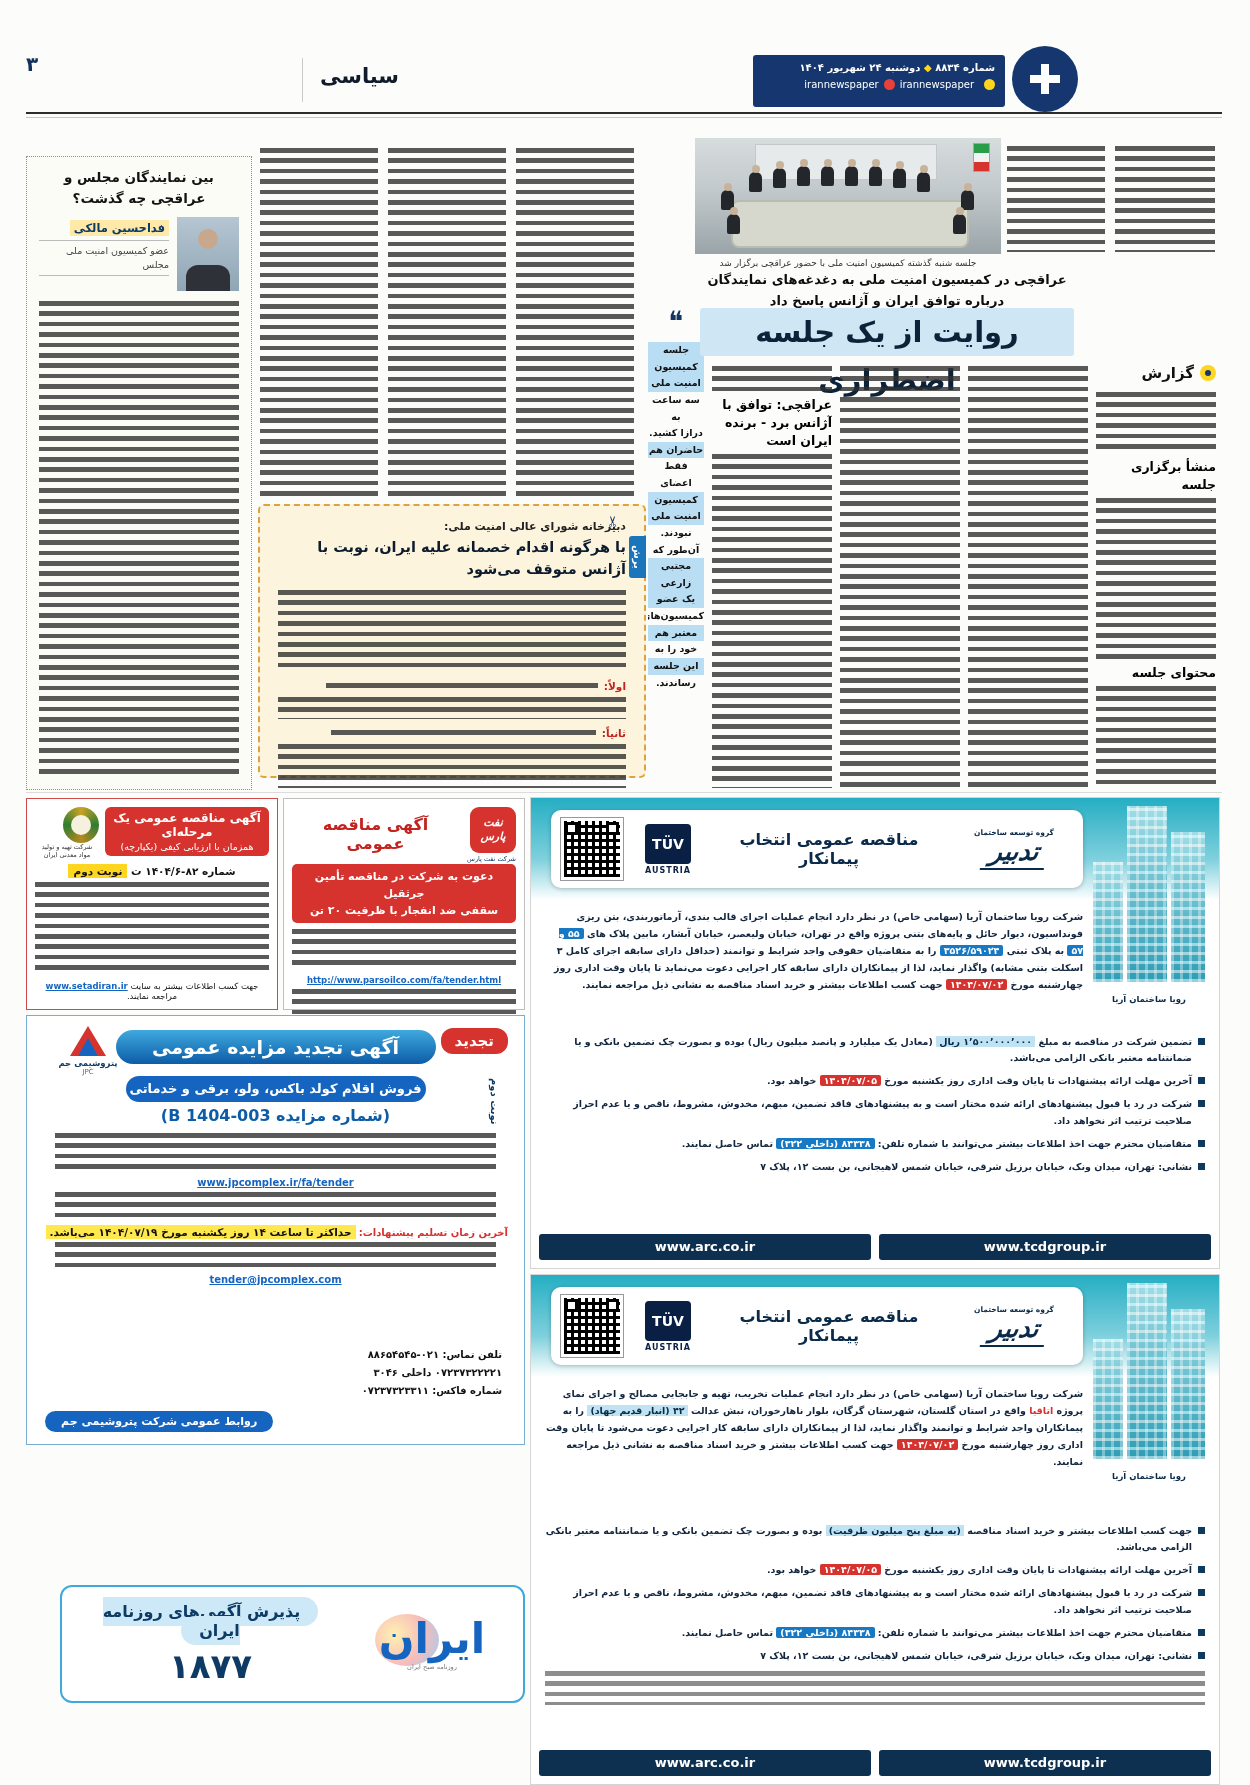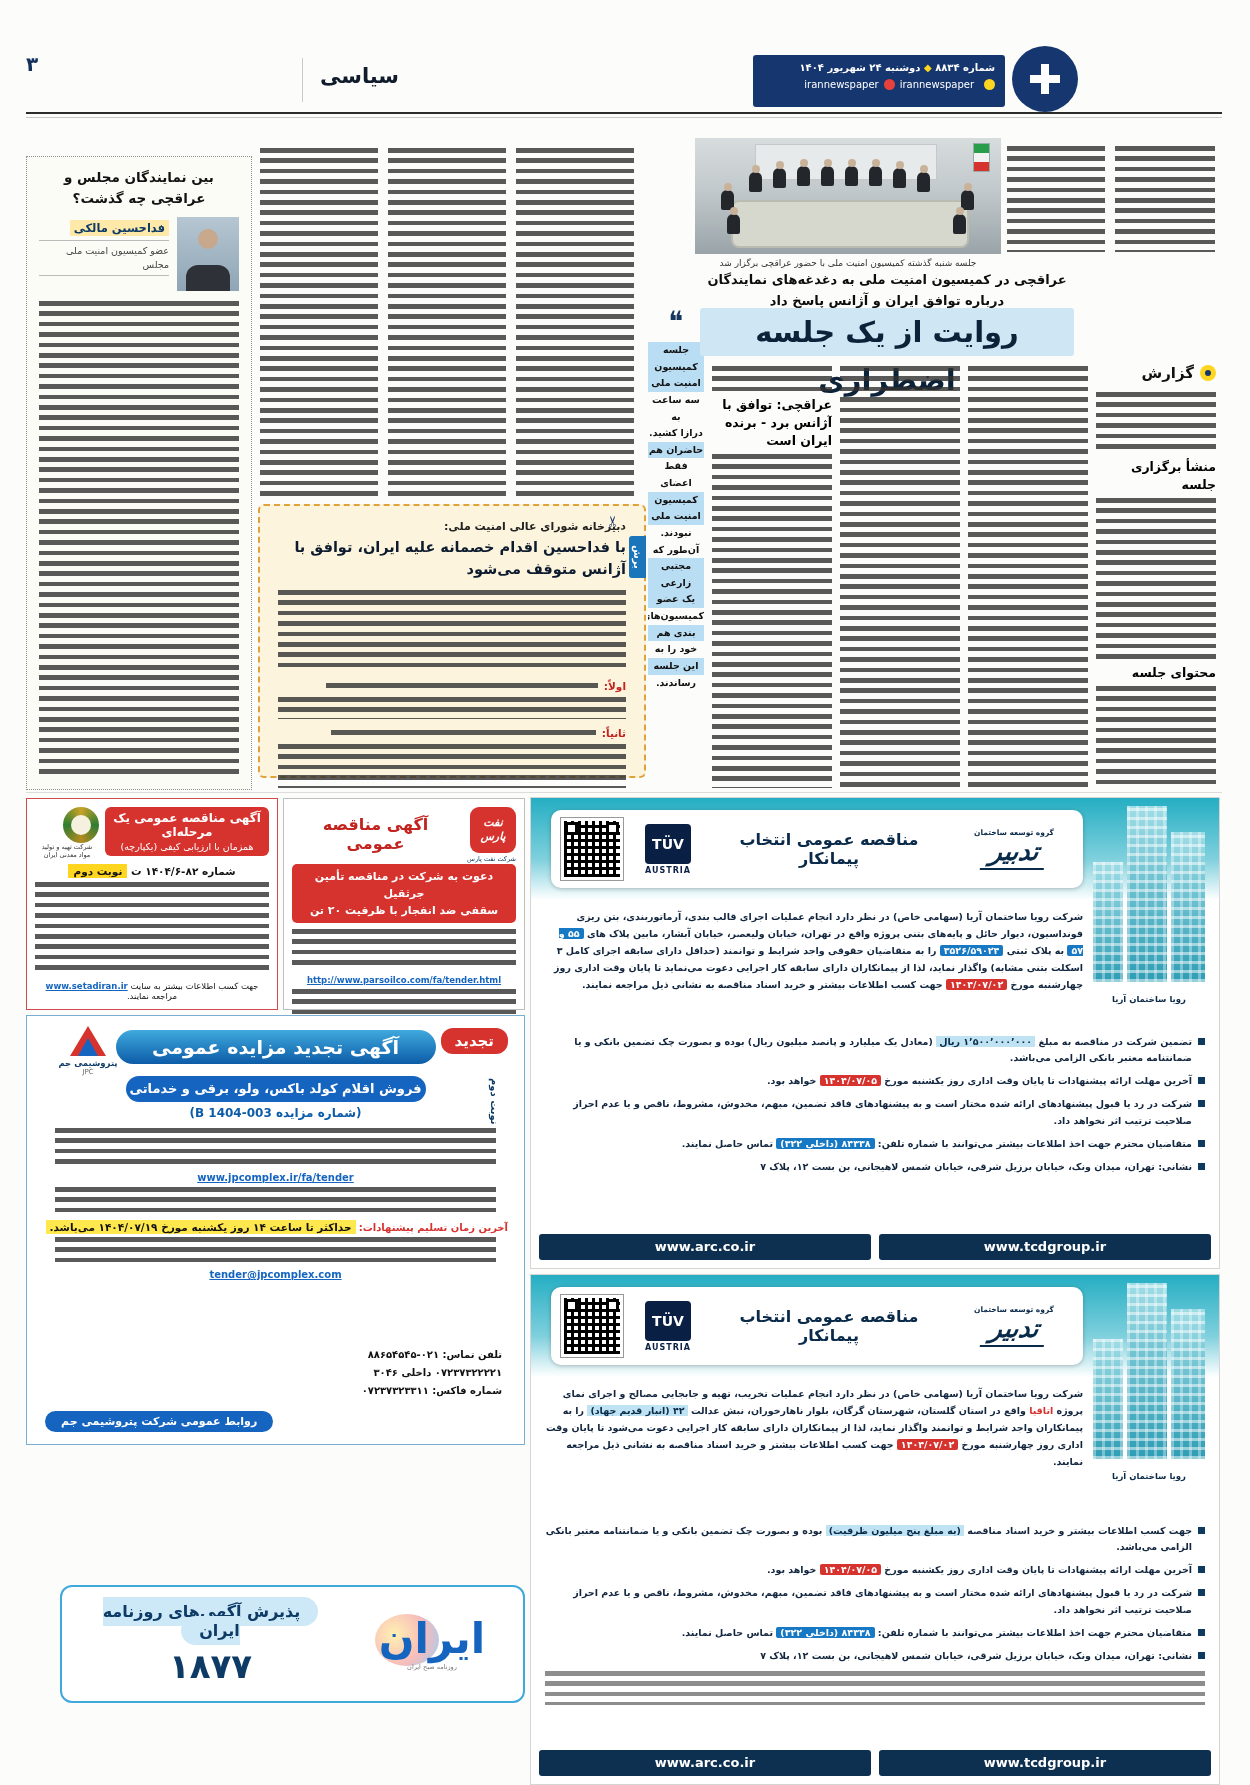--- a/index.html
+++ b/index.html
@@ -93,21 +93,21 @@
   .jpclogo{position:absolute;left:18px;top:10px;width:70px;text-align:center;margin-left:8px;}
   .jpctri{width:0;height:0;border-left:18px solid transparent;border-right:18px solid transparent;border-bottom:30px solid #d6332f;margin:0 auto;position:relative;}
   .jpctri::after{content:"";position:absolute;left:-10px;top:12px;width:0;height:0;border-left:10px solid transparent;border-right:10px solid transparent;border-bottom:18px solid #1565c0;}
   .jpcname{font-size:8.5px;font-weight:bold;color:#0d3b66;margin-top:2px;}
   .jpclatin{font-size:7px;color:#666;}
   .adC .titleband{width:320px;height:34px;margin:4px auto 0;border-radius:17px;background:linear-gradient(180deg,#3fa9dd,#0d5ca8);
                   color:#fff;font-size:19px;font-weight:bold;text-align:center;line-height:34px;}
   .roundlab{position:absolute;right:24px;top:62px;writing-mode:vertical-rl;font-size:10px;font-weight:bold;color:#0d3b66;}
   .adC .subject{width:300px;height:26px;margin:12px auto 4px;background:#1565c0;border-radius:13px;color:#fff;font-size:13px;font-weight:bold;
                 text-align:center;line-height:26px;}
-  .adC .mznum{text-align:center;color:#0d5ca8;font-weight:bold;font-size:12px;}
+  .adC .mznum{text-align:center;color:#0d5ca8;font-weight:bold;font-size:16px;}
   .adC .bodyline{font-size:10px;text-align:right;margin:4px 2px;}
   .deadline{background:#ffe84d;padding:1px 4px;font-weight:bold;font-size:10.5px;}
   .adC .contacts{position:absolute;right:22px;bottom:44px;font-size:10px;font-weight:bold;line-height:1.8;text-align:right;}
   .adC .footpill{position:absolute;left:18px;bottom:12px;background:#1565c0;color:#fff;border-radius:12px;padding:4px 16px;font-size:11px;font-weight:bold;}
   
   .adD{border:2px solid #3fa9dd;border-radius:12px;display:flex;align-items:center;padding:10px 16px;gap:14px;}
   .iranbrand{position:relative;width:150px;text-align:center;flex:0 0 auto;}
   .iranbrand .blob{position:absolute;left:18px;top:-4px;width:64px;height:52px;border-radius:50%;
         background:radial-gradient(circle at 30% 40%,#ffd61f,#e8413c 55%,#1565c0 90%);opacity:.35;}
   .iranword{position:relative;font-size:42px;font-weight:bold;color:#1565c0;line-height:1;}
@@ -192,21 +192,21 @@
   </div>
 
   <div class="col sim" style="left:260px;top:148px;width:118px;height:352px;"></div>
   <div class="col sim" style="left:388px;top:148px;width:118px;height:352px;"></div>
   <div class="col sim" style="left:516px;top:148px;width:118px;height:352px;"></div>
 
   <div class="clipbox" style="left:258px;top:504px;width:388px;height:274px;">
     <span class="scissors">✂</span>
     <div class="cliptab">برش</div>
     <div class="src">دبیرخانه شورای عالی امنیت ملی:</div>
-    <div class="ttl">با فداحسین اقدام خصمانه علیه ایران، توافق با آژانس متوقف می‌شود</div>
+    <div class="ttl">با هرگونه اقدام خصمانه علیه ایران، نوبت با آژانس متوقف می‌شود</div>
     <div class="sim" style="width:100%;height:82px;"></div>
     <div style="margin:3px 0;">
       <span class="redword">اولاً:</span><span class="inlinesim" style="width:78%;"></span>
     </div>
     <div class="sim" style="width:100%;height:22px;"></div>
     <div style="margin:3px 0;">
       <span class="redword">ثانیاً:</span><span class="inlinesim" style="width:76%;"></span>
     </div>
     <div class="sim" style="width:100%;height:44px;"></div>
   </div>
@@ -220,21 +220,21 @@
     <span class="w">درازا کشید.</span>
     <span class="w hl">حاضران هم</span>
     <span class="w">فقط اعضای</span>
     <span class="w hl">کمیسیون</span>
     <span class="w hl">امنیت ملی</span>
     <span class="w">نبودند.</span>
     <span class="w">آن‌طور که</span>
     <span class="w hl">مجتبی زارعی</span>
     <span class="w hl">یک عضو</span>
     <span class="w">کمیسیون‌های</span>
-    <span class="w hl">بندی هم</span>
+    <span class="w hl">معتبر هم</span>
     <span class="w">خود را به</span>
     <span class="w hl">این جلسه</span>
     <span class="w">رساندند.</span>
   </div>
 
   <div class="photo" style="left:695px;top:138px;width:306px;height:116px;">
     <div class="wallpanel"></div>
     <div class="flag">
       <i style="background:#2a9d4a;"></i>
         <i style="background:#f2f2f2;"></i>

